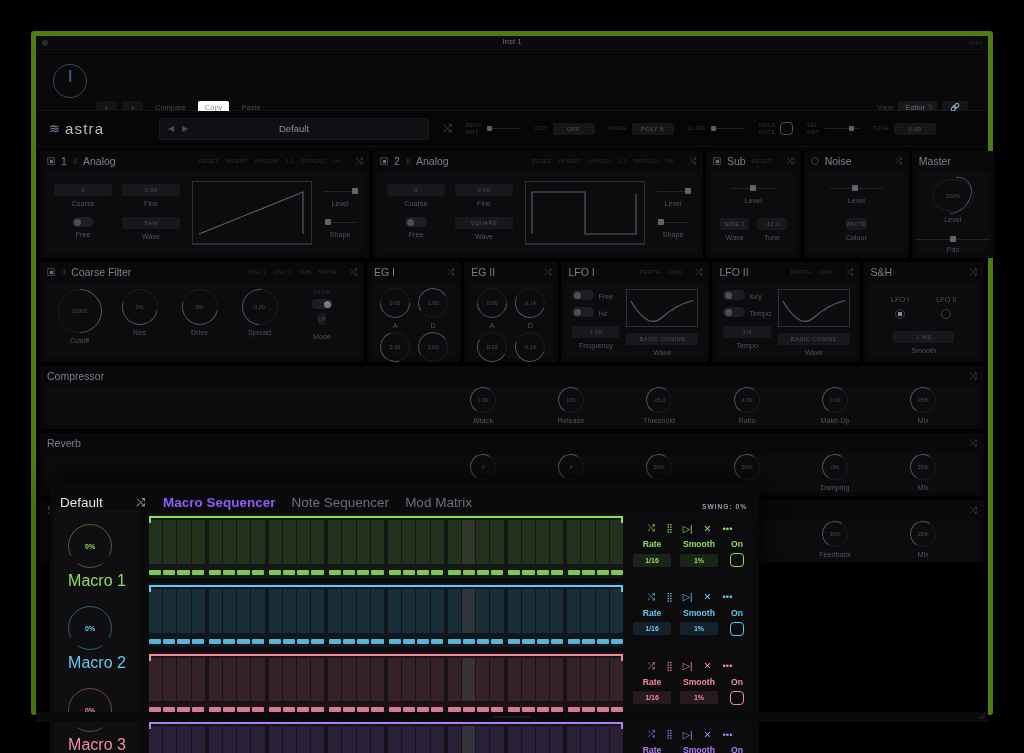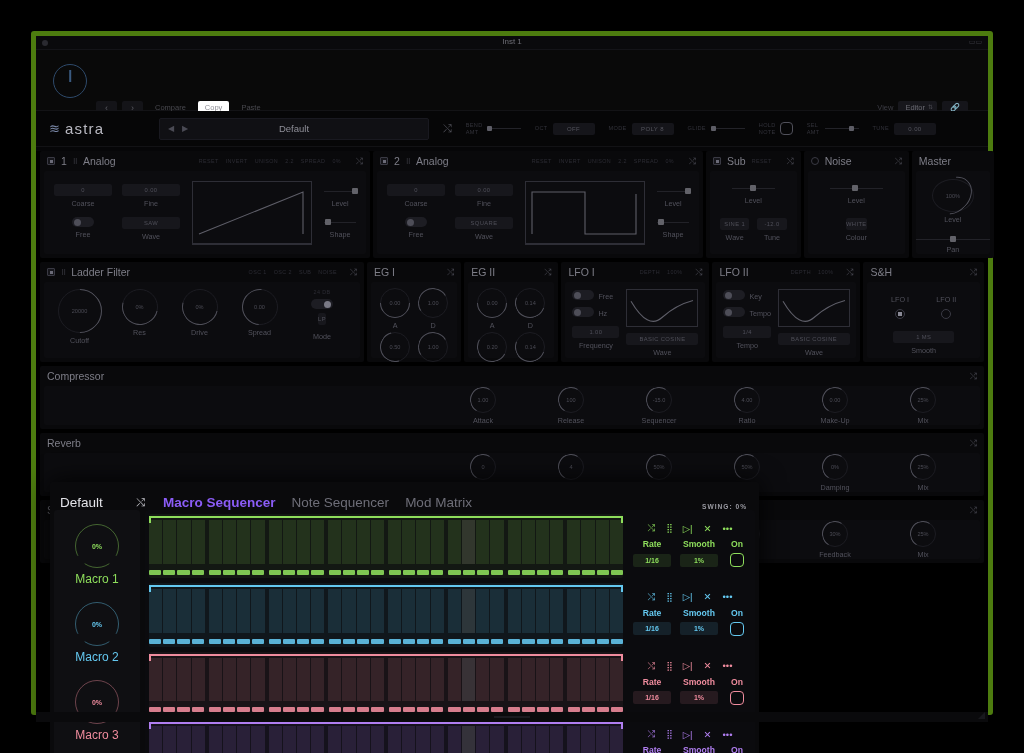--- a/index.html
+++ b/index.html
@@ -96,21 +96,21 @@
   .macros-ttl .s{font-size:11px;color:#cfcfd6;}
   .tabs{display:flex;align-items:flex-end;gap:16px;margin-left:5px;flex:1;}
   .tab{font-size:13.5px;color:#6e6e78;}
   .tab.active{color:#8b5cf6;font-weight:700;}
   .swing{margin-right:12px;font-size:6.6px;color:#9b9ba3;letter-spacing:1px;font-weight:700;}
   .pop-main{display:flex;gap:5px;padding:0 4px 4px 4px;height:282px;}
   .macro-col{width:86px;background:#0f0f12;border-radius:3px;display:flex;flex-direction:column;align-items:center;padding-top:14px;gap:16px;}
   .mk{width:44px;height:44px;position:relative;}
   .mk .ring{position:absolute;inset:0;border-radius:50%;border:1.9px solid;clip-path:polygon(0 0,100% 0,100% 72%,78% 72%,78% 100%,22% 100%,22% 72%,0 72%);}
   .mk .kv{position:absolute;inset:0;display:flex;align-items:center;justify-content:center;font-size:7px;font-weight:600;}
-  .mlabel{font-size:12px;text-align:center;margin-top:4px;}
+  .mlabel{font-size:16px;text-align:center;margin-top:4px;}
   .seq-area{flex:1;background:#0b0b0e;border-radius:3px;display:flex;flex-direction:column;gap:5px;padding:4px;}
   .seq-row{flex:1;display:flex;gap:6px;}
   .lane{flex:1;position:relative;border-radius:2px;overflow:hidden;}
   .lane .topline{position:absolute;left:0;right:0;top:2px;height:2px;border-radius:1px;}
   .lane .caps{position:absolute;left:0;top:2px;width:2px;height:7px;}
   .lane .capr{position:absolute;right:0;top:2px;width:2px;height:7px;}
   .bars{position:absolute;left:0;right:0;top:6px;bottom:14px;display:flex;}
   .grp{flex:1;display:flex;gap:1px;margin-right:4px;}
   .grp:last-child{margin-right:0;}
   .bar{flex:1;}
@@ -410,21 +410,21 @@
             </div>
             <div class="plabel">Pan</div>
           </div>
         </div>
       </div>
     <div class="mod-row" id="mod-row">
         <div class="module" style="width: 330px; height: 100px;">
           <div class="mhead">
             <div class="mchk on"></div>
             <span class="mdots">⠿</span>
-            <span class="mtitle">Ladder Filter</span>
+            <span class="mtitle">Coarse Filter</span>
             <div style="display: flex; gap: 7px; margin-left: auto; margin-right: 20px;">
               <span class="mhl">OSC 1</span>
               <span class="mhl">OSC 2</span>
               <span class="mhl">SUB</span>
               <span class="mhl">NOISE</span>
             </div>
             <span class="shuf">⤭</span>
           </div>
           <div class="mbody" style="height: 76px; display: flex; align-items: flex-start; padding: 7px 8px 0px; gap: 5px;">
             <div style="width: 55px;">
@@ -692,21 +692,21 @@
               <div class="plabel">Release</div>
             </div>
             <div style="width: 46px; text-align: center;">
               <div style="display: flex; justify-content: center;">
                 <div class="knob" style="width: 26px; height: 26px;">
                   <div class="ring"></div>
                   <div class="arc" style="border-color: rgb(85, 85, 95) transparent transparent rgb(85, 85, 95); transform: rotate(-13.5deg); opacity: 0.9;"></div>
                   <div class="kv">-15.0</div>
                 </div>
               </div>
-              <div class="plabel">Sequencer</div>
+              <div class="plabel">Threshold</div>
             </div>
             <div style="width: 46px; text-align: center;">
               <div style="display: flex; justify-content: center;">
                 <div class="knob" style="width: 26px; height: 26px;">
                   <div class="ring"></div>
                   <div class="arc" style="border-color: rgb(85, 85, 95) transparent transparent rgb(85, 85, 95); transform: rotate(-13.5deg); opacity: 0.9;"></div>
                   <div class="kv">4.00</div>
                 </div>
               </div>
               <div class="plabel">Ratio</div>

